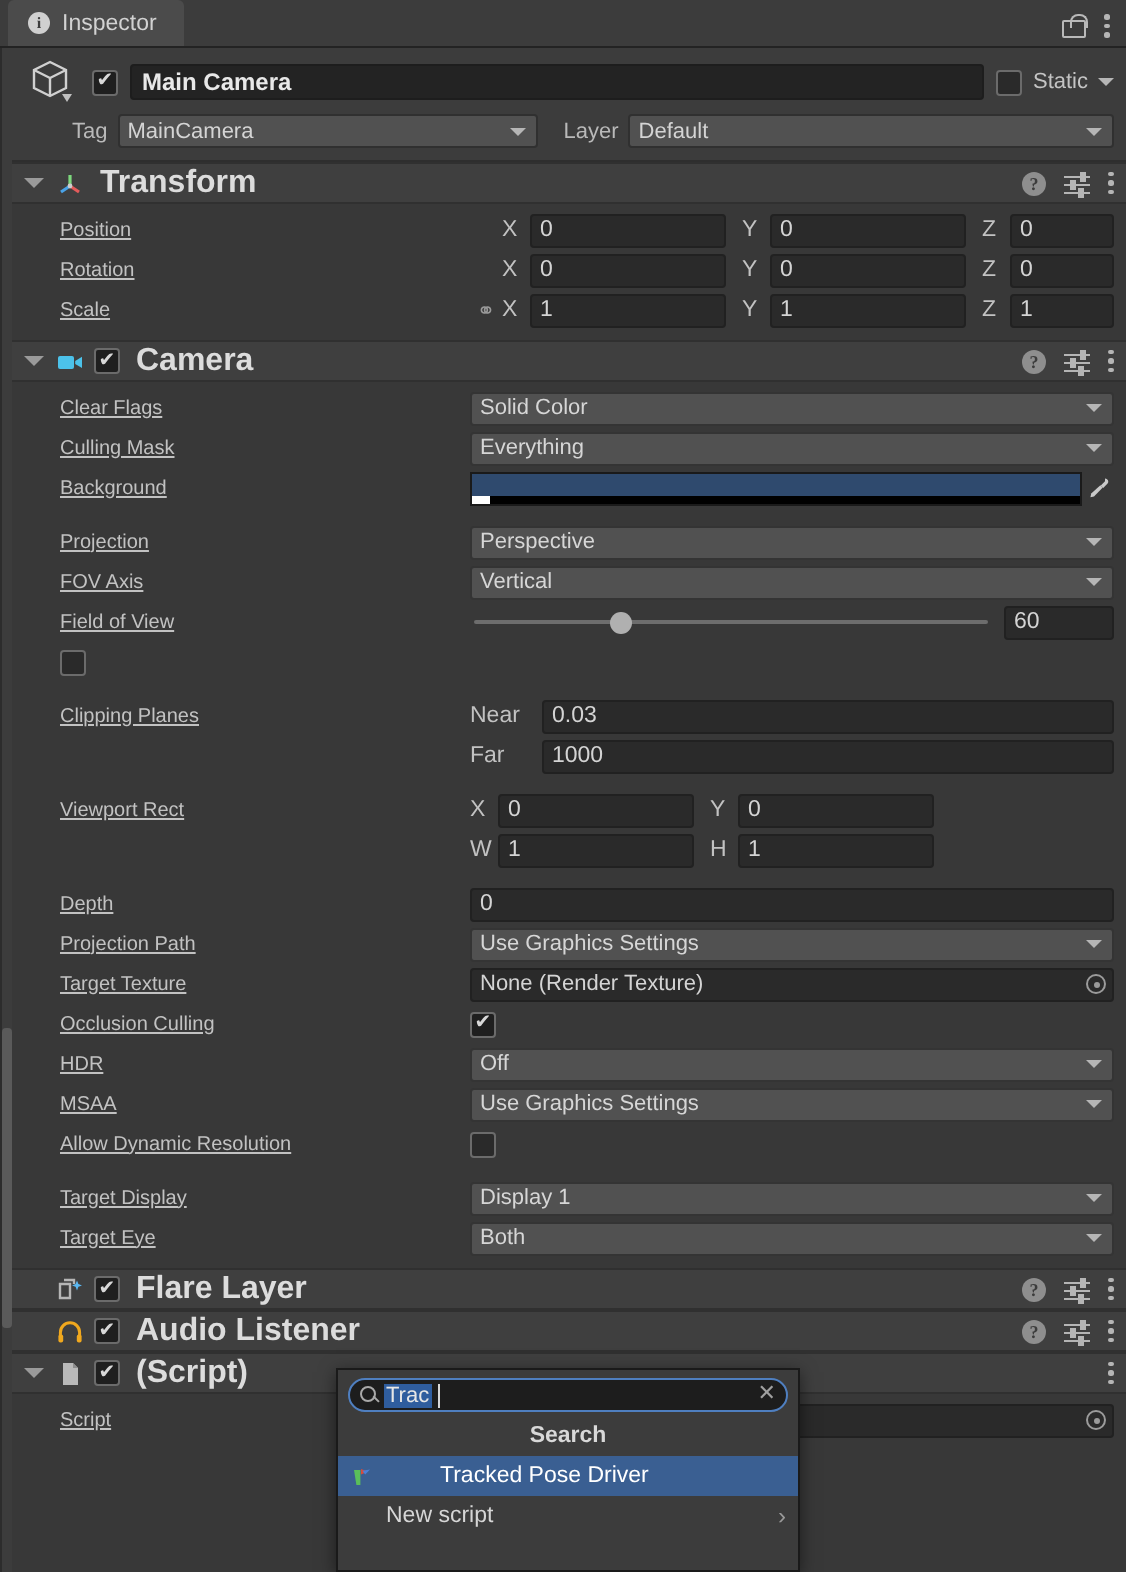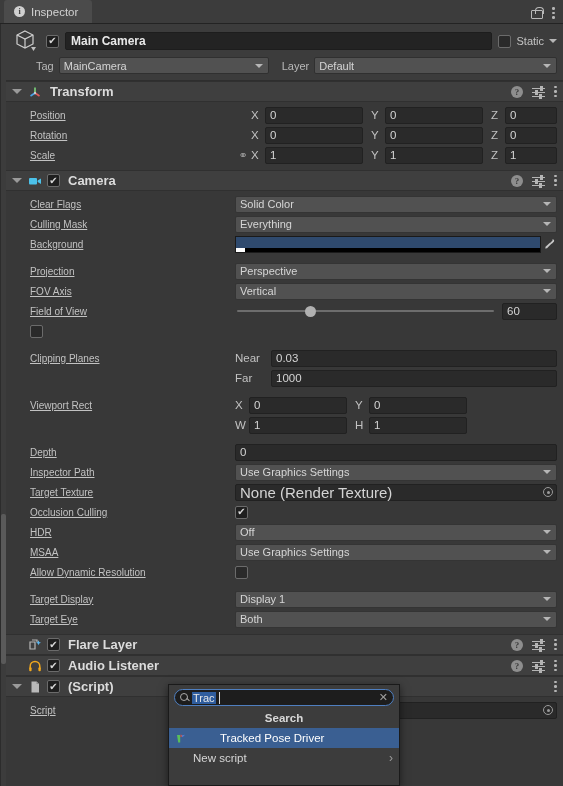--- a/index.html
+++ b/index.html
@@ -110,21 +110,21 @@
   
   .comp-header{
     height:21px; background:#3f3f3f;
     border-top:1px solid #303030; border-bottom:1px solid #303030;
     display:flex; align-items:center; gap:5px; padding:0 6px 0 6px;
   }
   .foldout{
     width:0;height:0;border-left:5px solid transparent;border-right:5px solid transparent;
     border-top:5px solid #9a9a9a; margin-right:1px; flex:0 0 10px;
   }
-  .comp-title{ font-size:13px; font-weight:bold; color:#dcdcdc; margin-left:3px;}
+  .comp-title{ font-size:16px; font-weight:bold; color:#dcdcdc; margin-left:3px;}
   .comp-right{ margin-left:auto; display:flex; align-items:center; gap:9px; }
   .help-ic{
     width:12px;height:12px;border-radius:50%;background:#8e8e8e;color:#3c3c3c;
     font-size:9px;font-weight:bold;display:flex;align-items:center;justify-content:center;
     font-family:"Liberation Serif", serif;
   }
   .preset-ic{ width:13px;height:12px; position:relative;}
   .preset-ic i{ position:absolute; background:#b5b5b5; height:1.4px; left:0; width:13px;}
   .preset-ic i:nth-child(1){ top:2px;}
   .preset-ic i:nth-child(2){ top:6px;}
@@ -150,21 +150,21 @@
 
   .ddfull{
     flex:1; height:17px; background:#515151; border:1px solid #343434; border-radius:2px;
     display:flex; align-items:center; padding:0 4px; color:#d6d6d6; font-size:11px;
     position:relative;
   }
   .ddfull .caret{ position:absolute; right:5px; top:50%; margin-top:-2px;}
 
   .objfield{
     flex:1; height:17px; background:#2a2a2a; border:1px solid #212121; border-radius:2px;
-    display:flex; align-items:center; padding:0 4px; color:#d4d4d4; font-size:15px;
+    display:flex; align-items:center; padding:0 4px; color:#d4d4d4; font-size:11px;
     position:relative;
   }
   .circ-sel{
     position:absolute; right:3px; top:50%; margin-top:-5px;
     width:10px;height:10px;border-radius:50%;border:1.3px solid #9b9b9b;
     display:flex;align-items:center;justify-content:center;
   }
   .circ-sel::after{ content:""; width:3px;height:3px;border-radius:50%;background:#9b9b9b;}
 
   
@@ -498,21 +498,21 @@
 
       <div class="sep"></div>
 
       <div class="row">
         <span class="lbl">Depth</span>
         <span class="fields">
             <span class="numfield" style="flex:1;">0</span>
           </span>
       </div>
       <div class="row">
-        <span class="lbl">Inspector Path</span>
+        <span class="lbl">Projection Path</span>
         <span class="fields">
             <span class="ddfull">
           <span>Use Graphics Settings</span>
           <span class="caret"></span>
         </span>
           </span>
       </div>
       <div class="row">
         <span class="lbl">Target Texture</span>
         <span class="fields">

